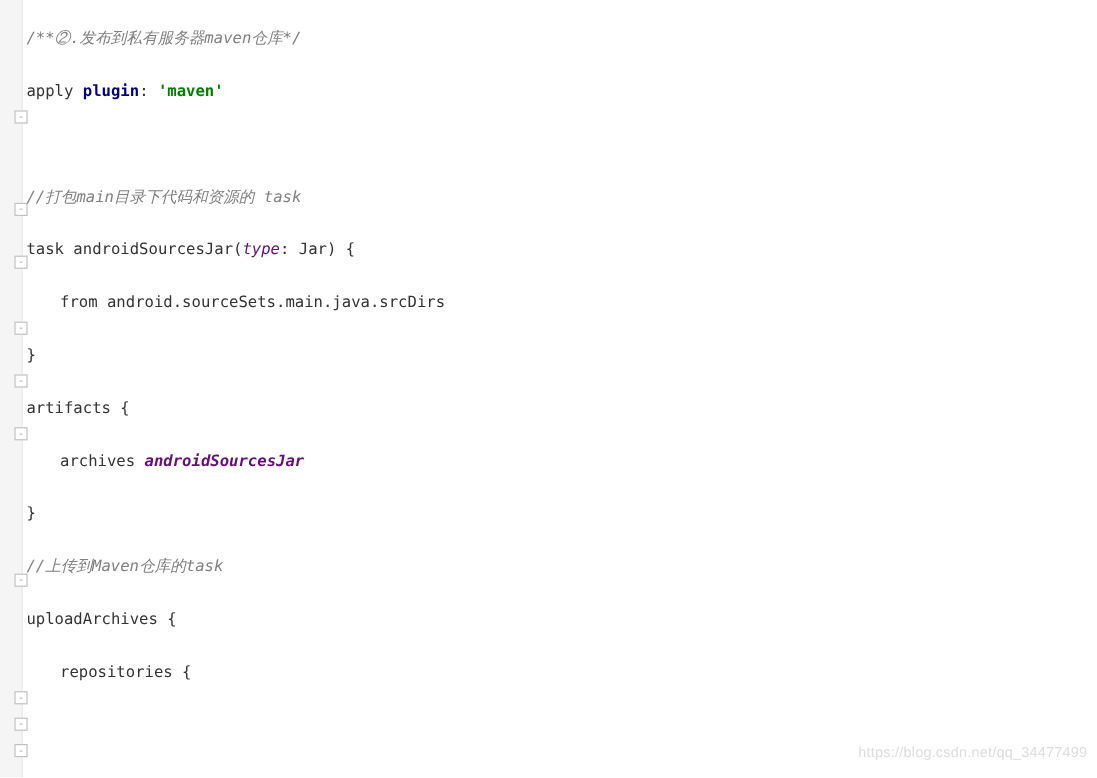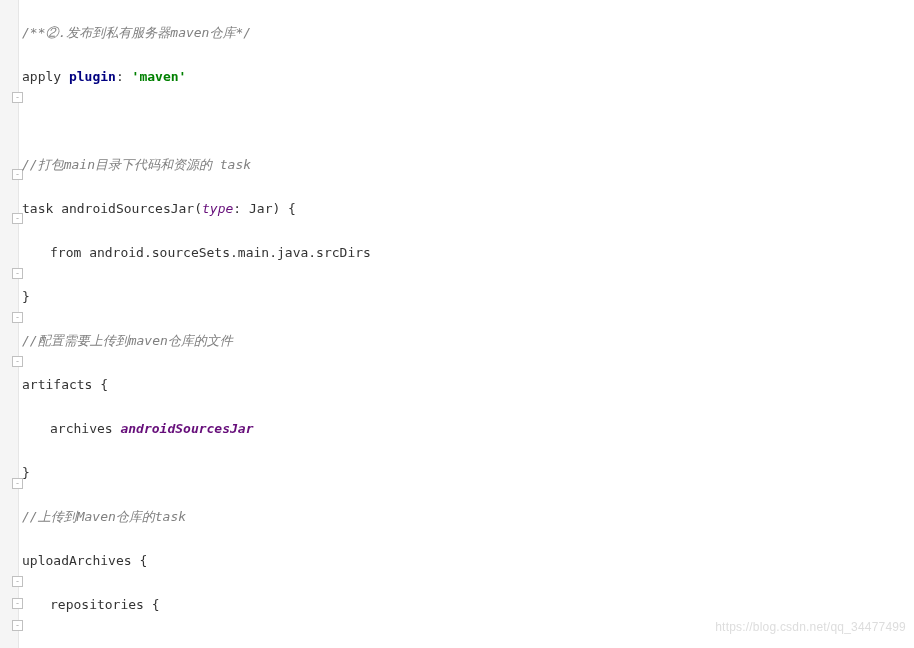--- a/index.html
+++ b/index.html
@@ -82,21 +82,20 @@
 </div>
 
 <div class="code-area">
 <div class="line"><span class="c-comment">/**②.发布到私有服务器maven仓库*/</span></div>
 <div class="line"><span class="plain">apply </span><span class="c-keyword">plugin</span><span class="plain">: </span><span class="c-string">'maven'</span></div>
 <div class="line"></div>
 <div class="line"><span class="c-comment">//打包main目录下代码和资源的 task</span></div>
 <div class="line"><span class="plain">task androidSourcesJar(</span><span class="c-param">type</span><span class="plain">: Jar) {</span></div>
 <div class="line ind1"><span class="plain">from android.sourceSets.main.java.srcDirs</span></div>
 <div class="line"><span class="plain">}</span></div>
-<div class="line"><span class="c-comment">//配置需要上传到maven仓库的文件</span></div>
 <div class="line"><span class="plain">artifacts {</span></div>
 <div class="line ind1"><span class="plain">archives </span><span class="c-func">androidSourcesJar</span></div>
 <div class="line"><span class="plain">}</span></div>
 <div class="line"><span class="c-comment">//上传到Maven仓库的task</span></div>
 <div class="line"><span class="plain">uploadArchives {</span></div>
 <div class="line ind1"><span class="plain">repositories {</span></div>
 
 
 
 

